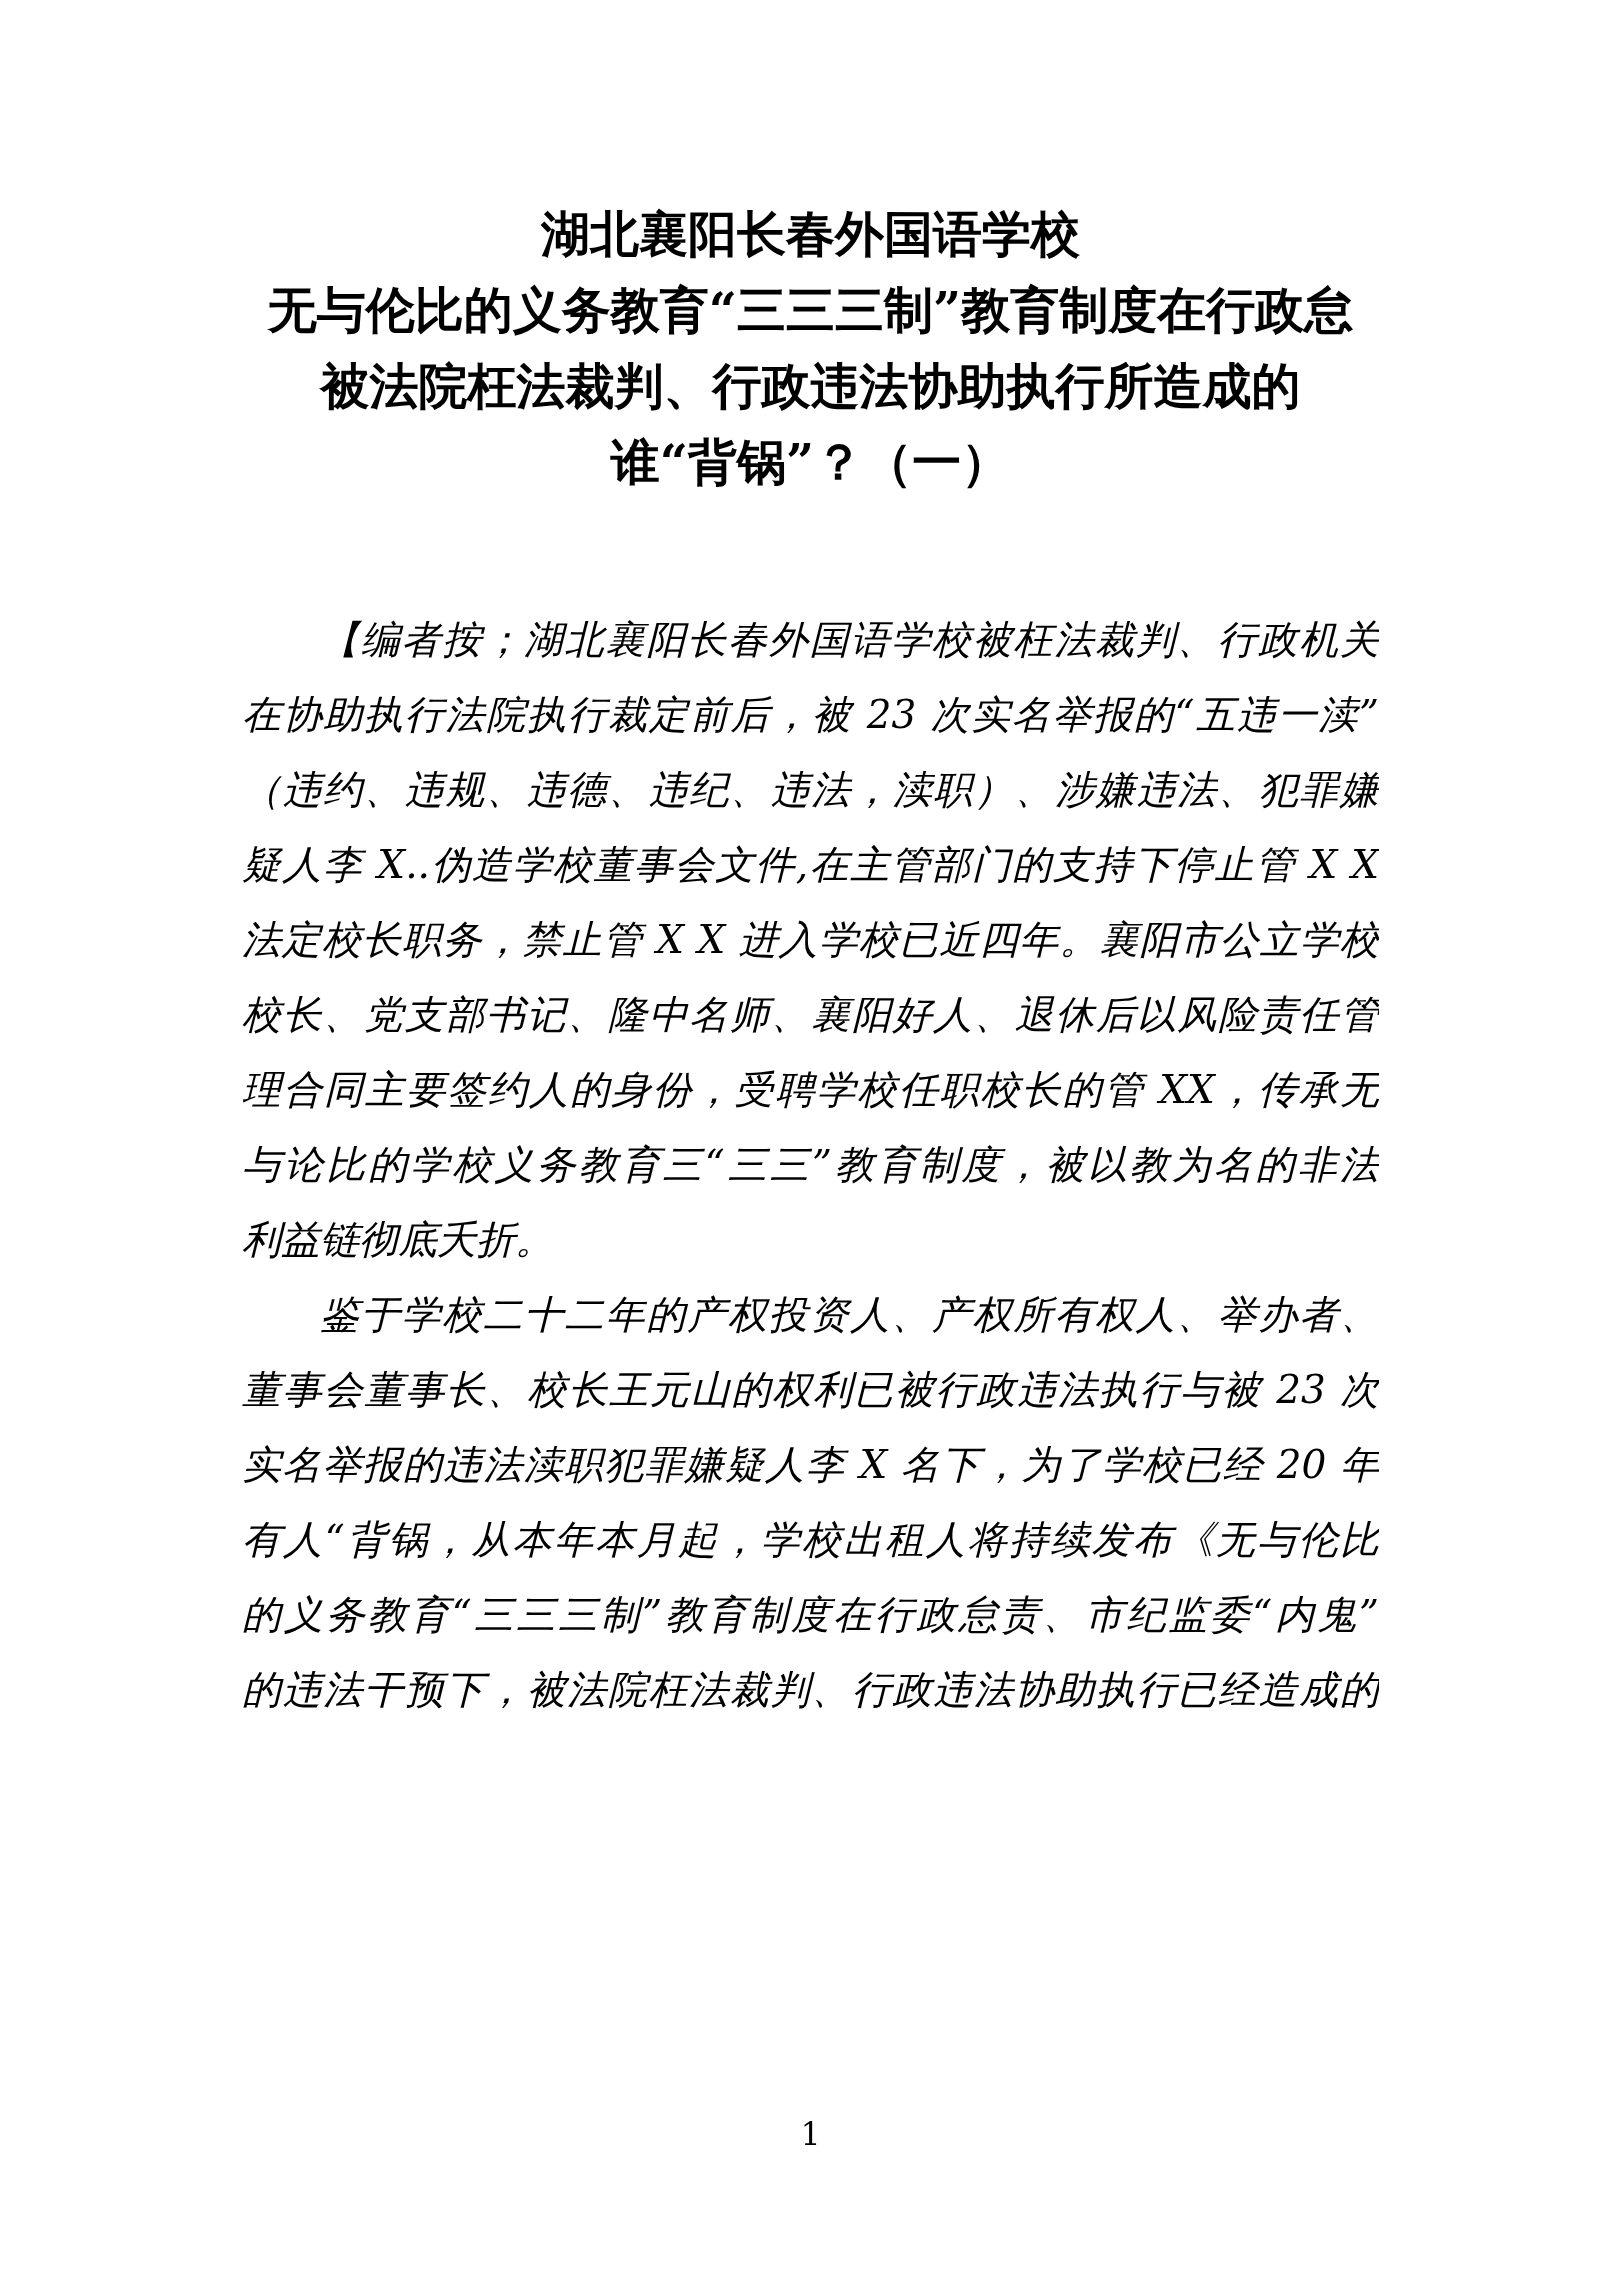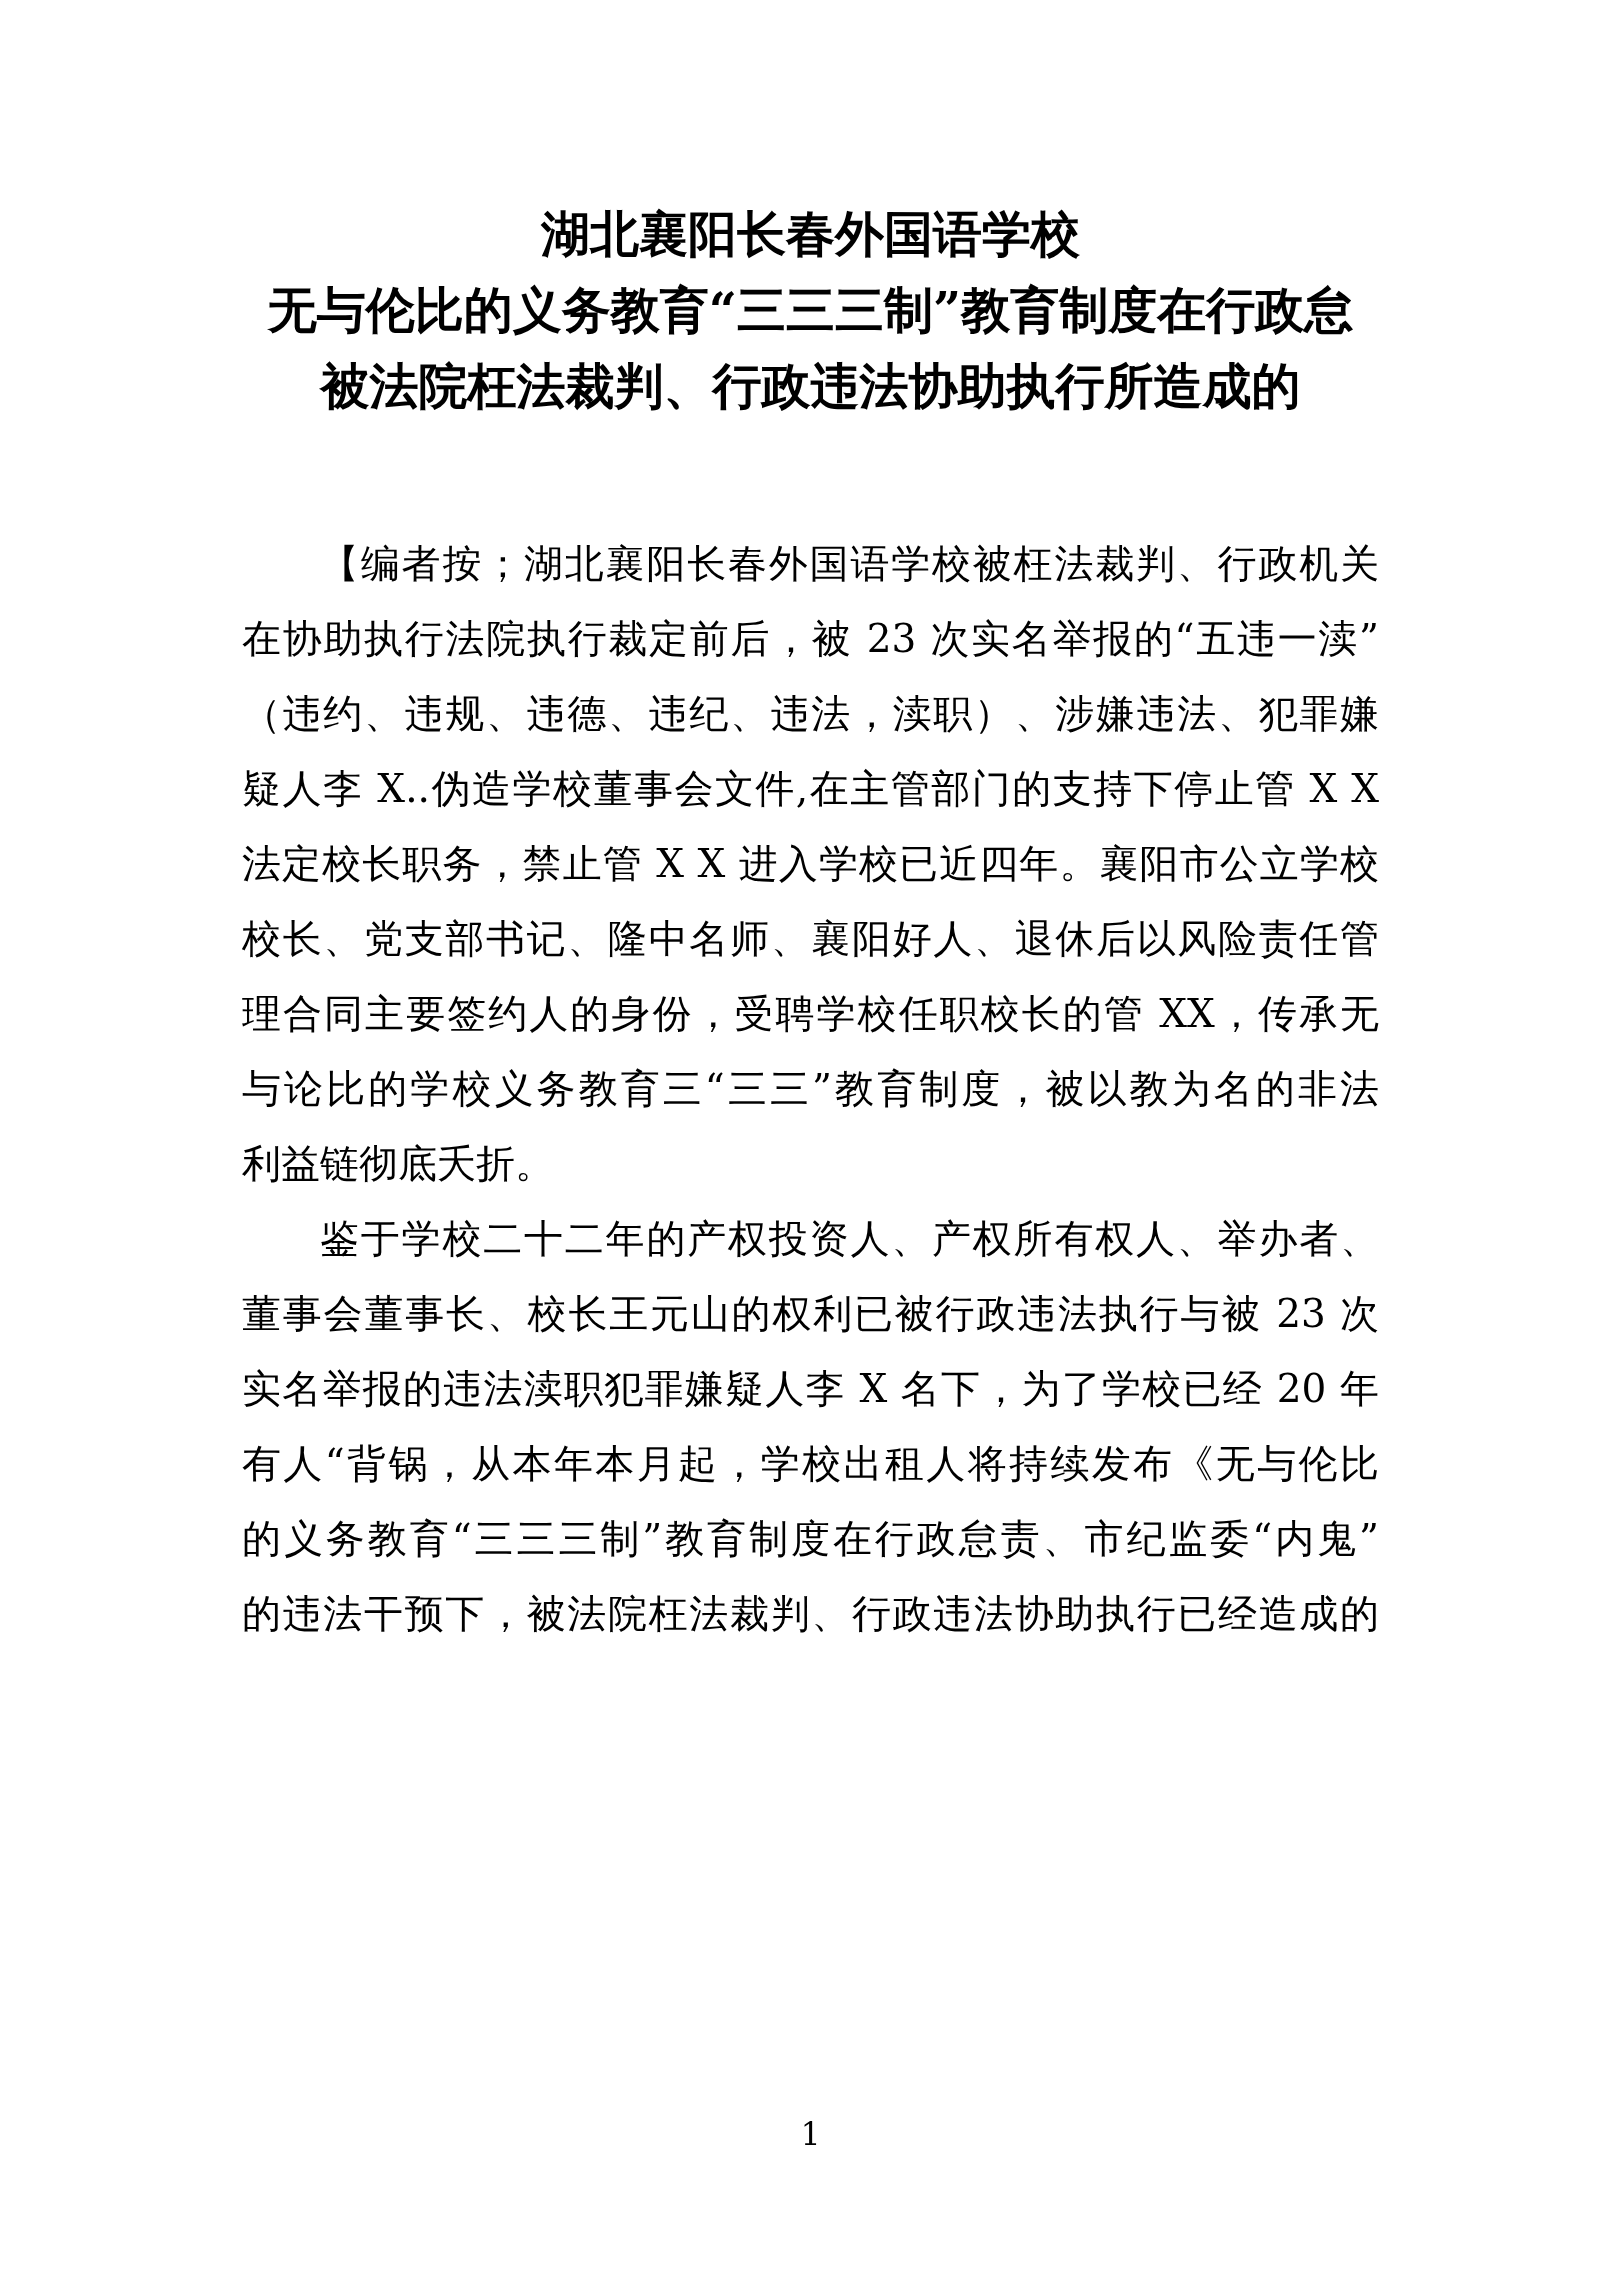--- a/index.html
+++ b/index.html
@@ -33,20 +33,21 @@
     margin-top: 102px;
     font-size: 39px;
     line-height: 75px;
   }
   .body-line {
     height: 75px;
     overflow: hidden;
     text-align: justify;
     text-align-last: justify;
     text-justify: inter-character;
+    font-style: italic;
   }
   .body-line.indent { text-indent: 2em; }
   .body-line.no-justify { text-align-last: left; }
   .page-number {
     position: absolute;
     left: 0;
     top: 2115px;
     width: 100%;
     text-align: center;
     font-size: 31px;
@@ -57,20 +58,21 @@
 </style>
 </head>
 <body>
 
 <div class="page">
   <div class="content">
     <div class="title-block">
         <div class="title-line">湖北襄阳长春外国语学校</div>
         <div class="title-line">无与伦比的义务教育“三三三制”教育制度在行政怠</div>
         <div class="title-line">被法院枉法裁判、行政违法协助执行所造成的</div>
+        <div class="title-line">谁“背锅”？（一）</div>
       </div>
     <div class="body-block">
         <div class="paragraph">
           <div class="body-line indent">【编者按；湖北襄阳长春外国语学校被枉法裁判、行政机关</div>
           <div class="body-line">在协助执行法院执行裁定前后，被 23 次实名举报的“五违一渎”</div>
           <div class="body-line">（违约、违规、违德、违纪、违法，渎职）、涉嫌违法、犯罪嫌</div>
           <div class="body-line">疑人李 X..伪造学校董事会文件,在主管部门的支持下停止管 X X</div>
           <div class="body-line">法定校长职务，禁止管 X X 进入学校已近四年。襄阳市公立学校</div>
           <div class="body-line">校长、党支部书记、隆中名师、襄阳好人、退休后以风险责任管</div>
           <div class="body-line">理合同主要签约人的身份，受聘学校任职校长的管 XX，传承无</div>

